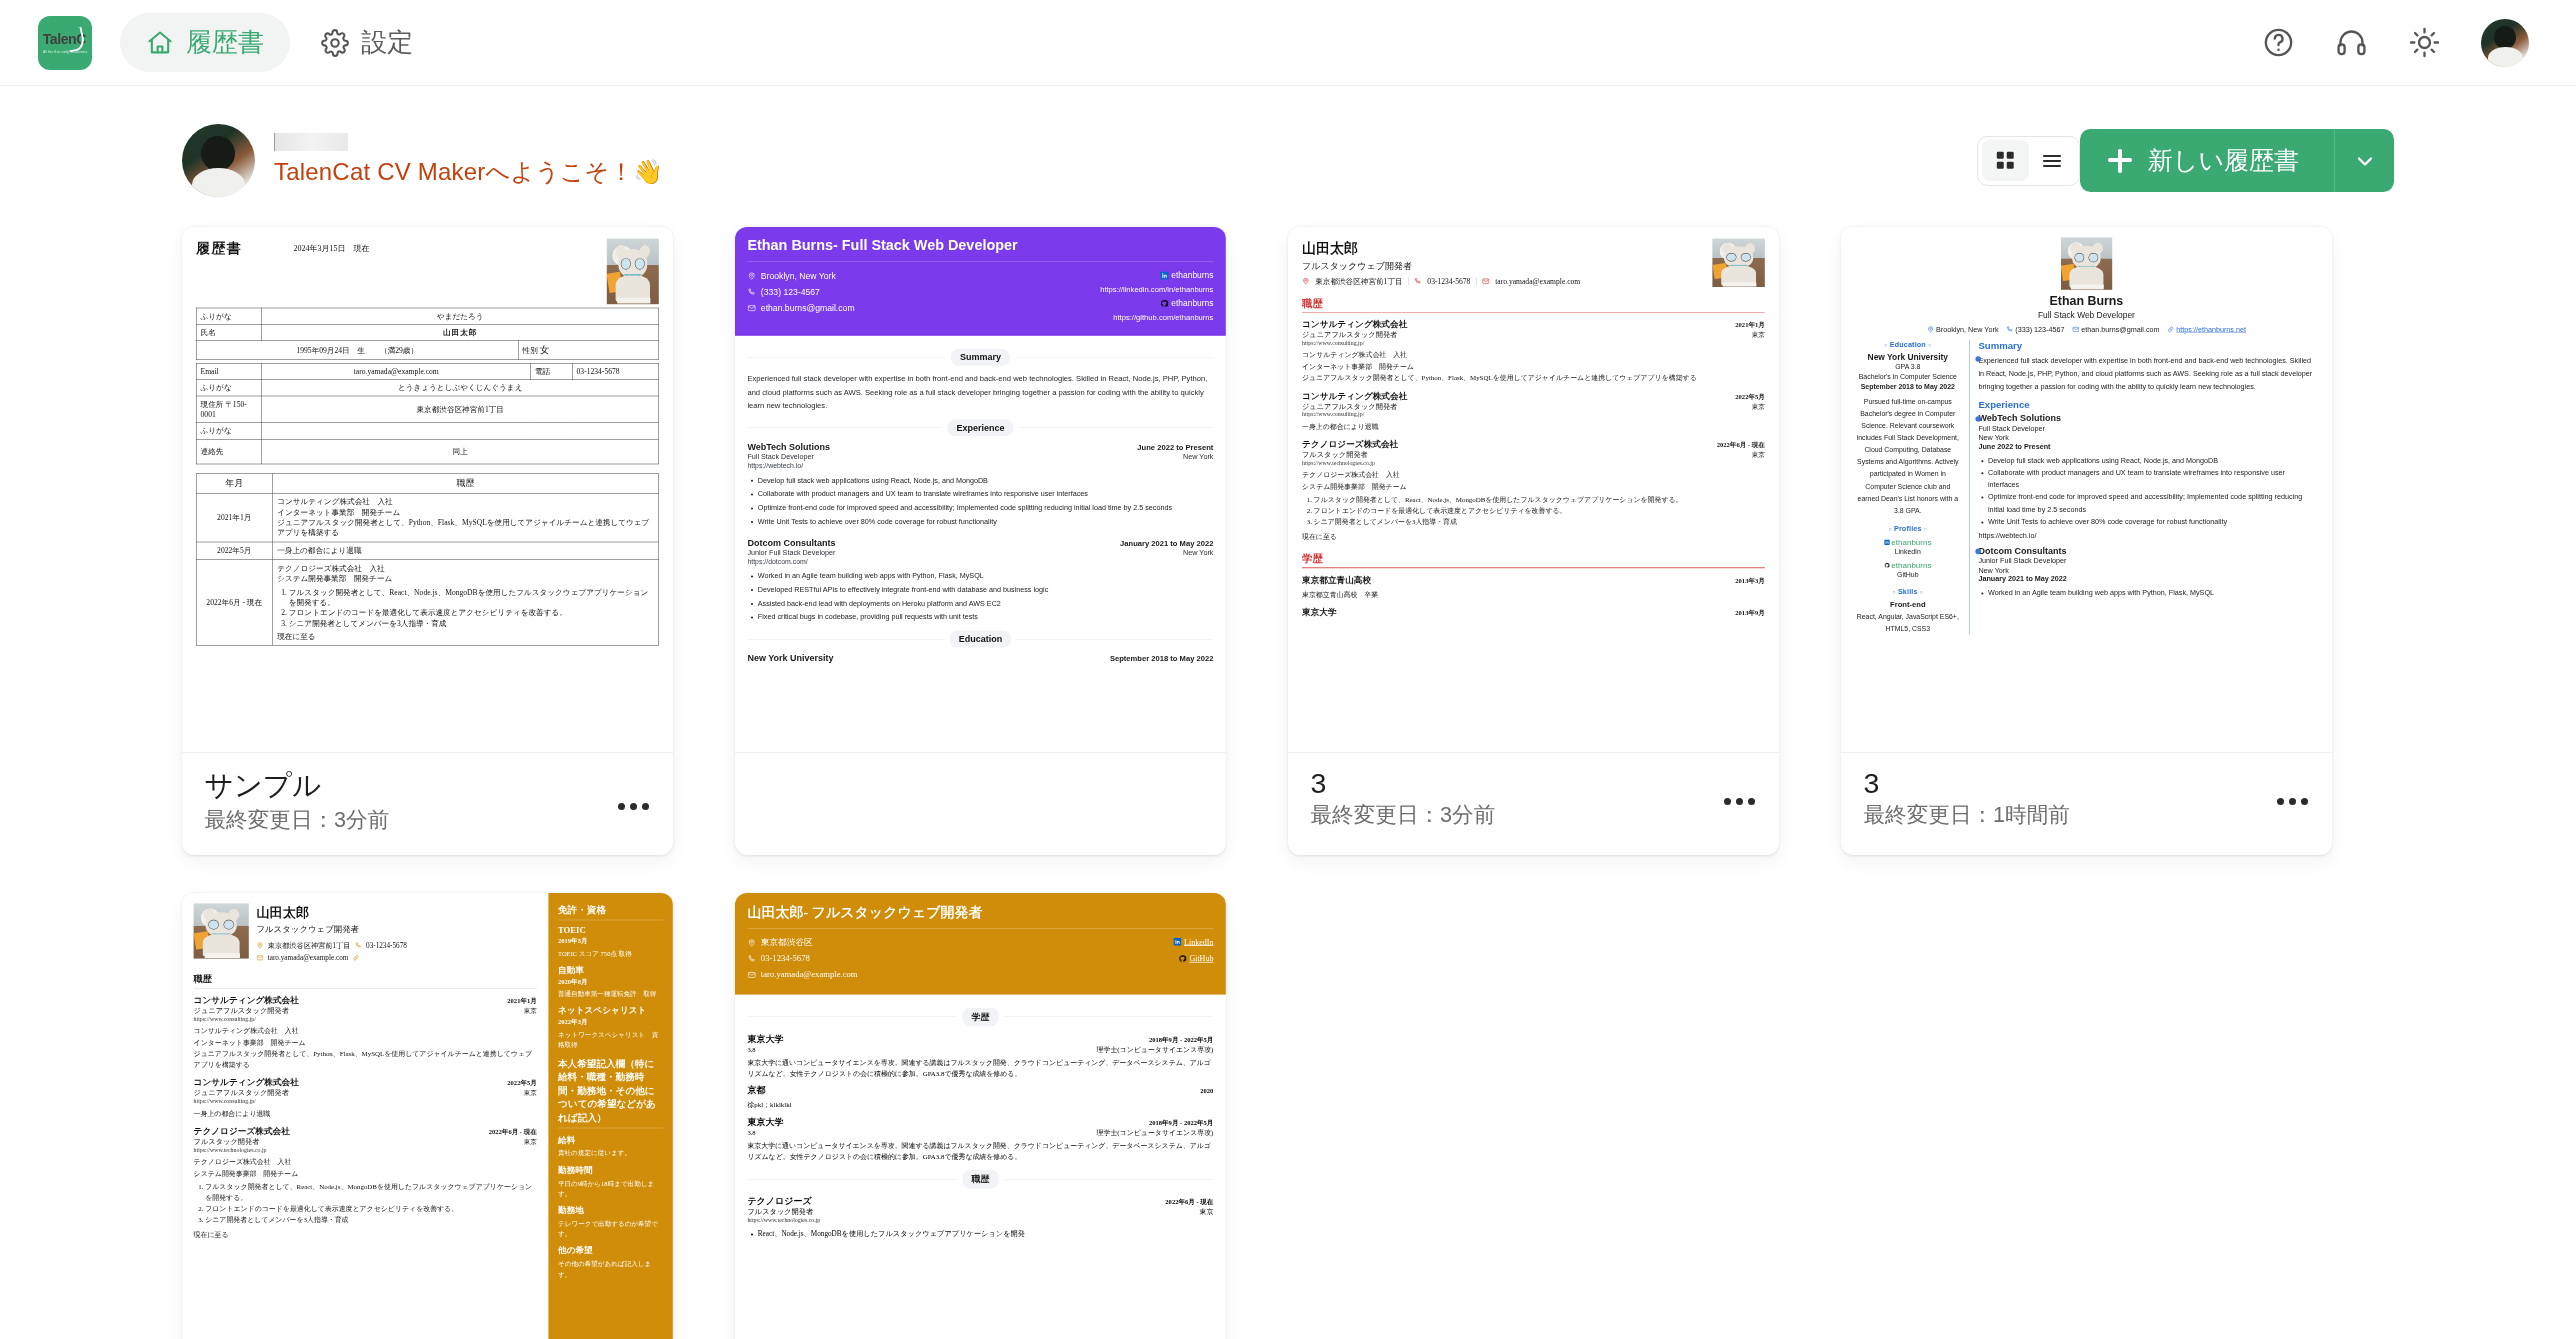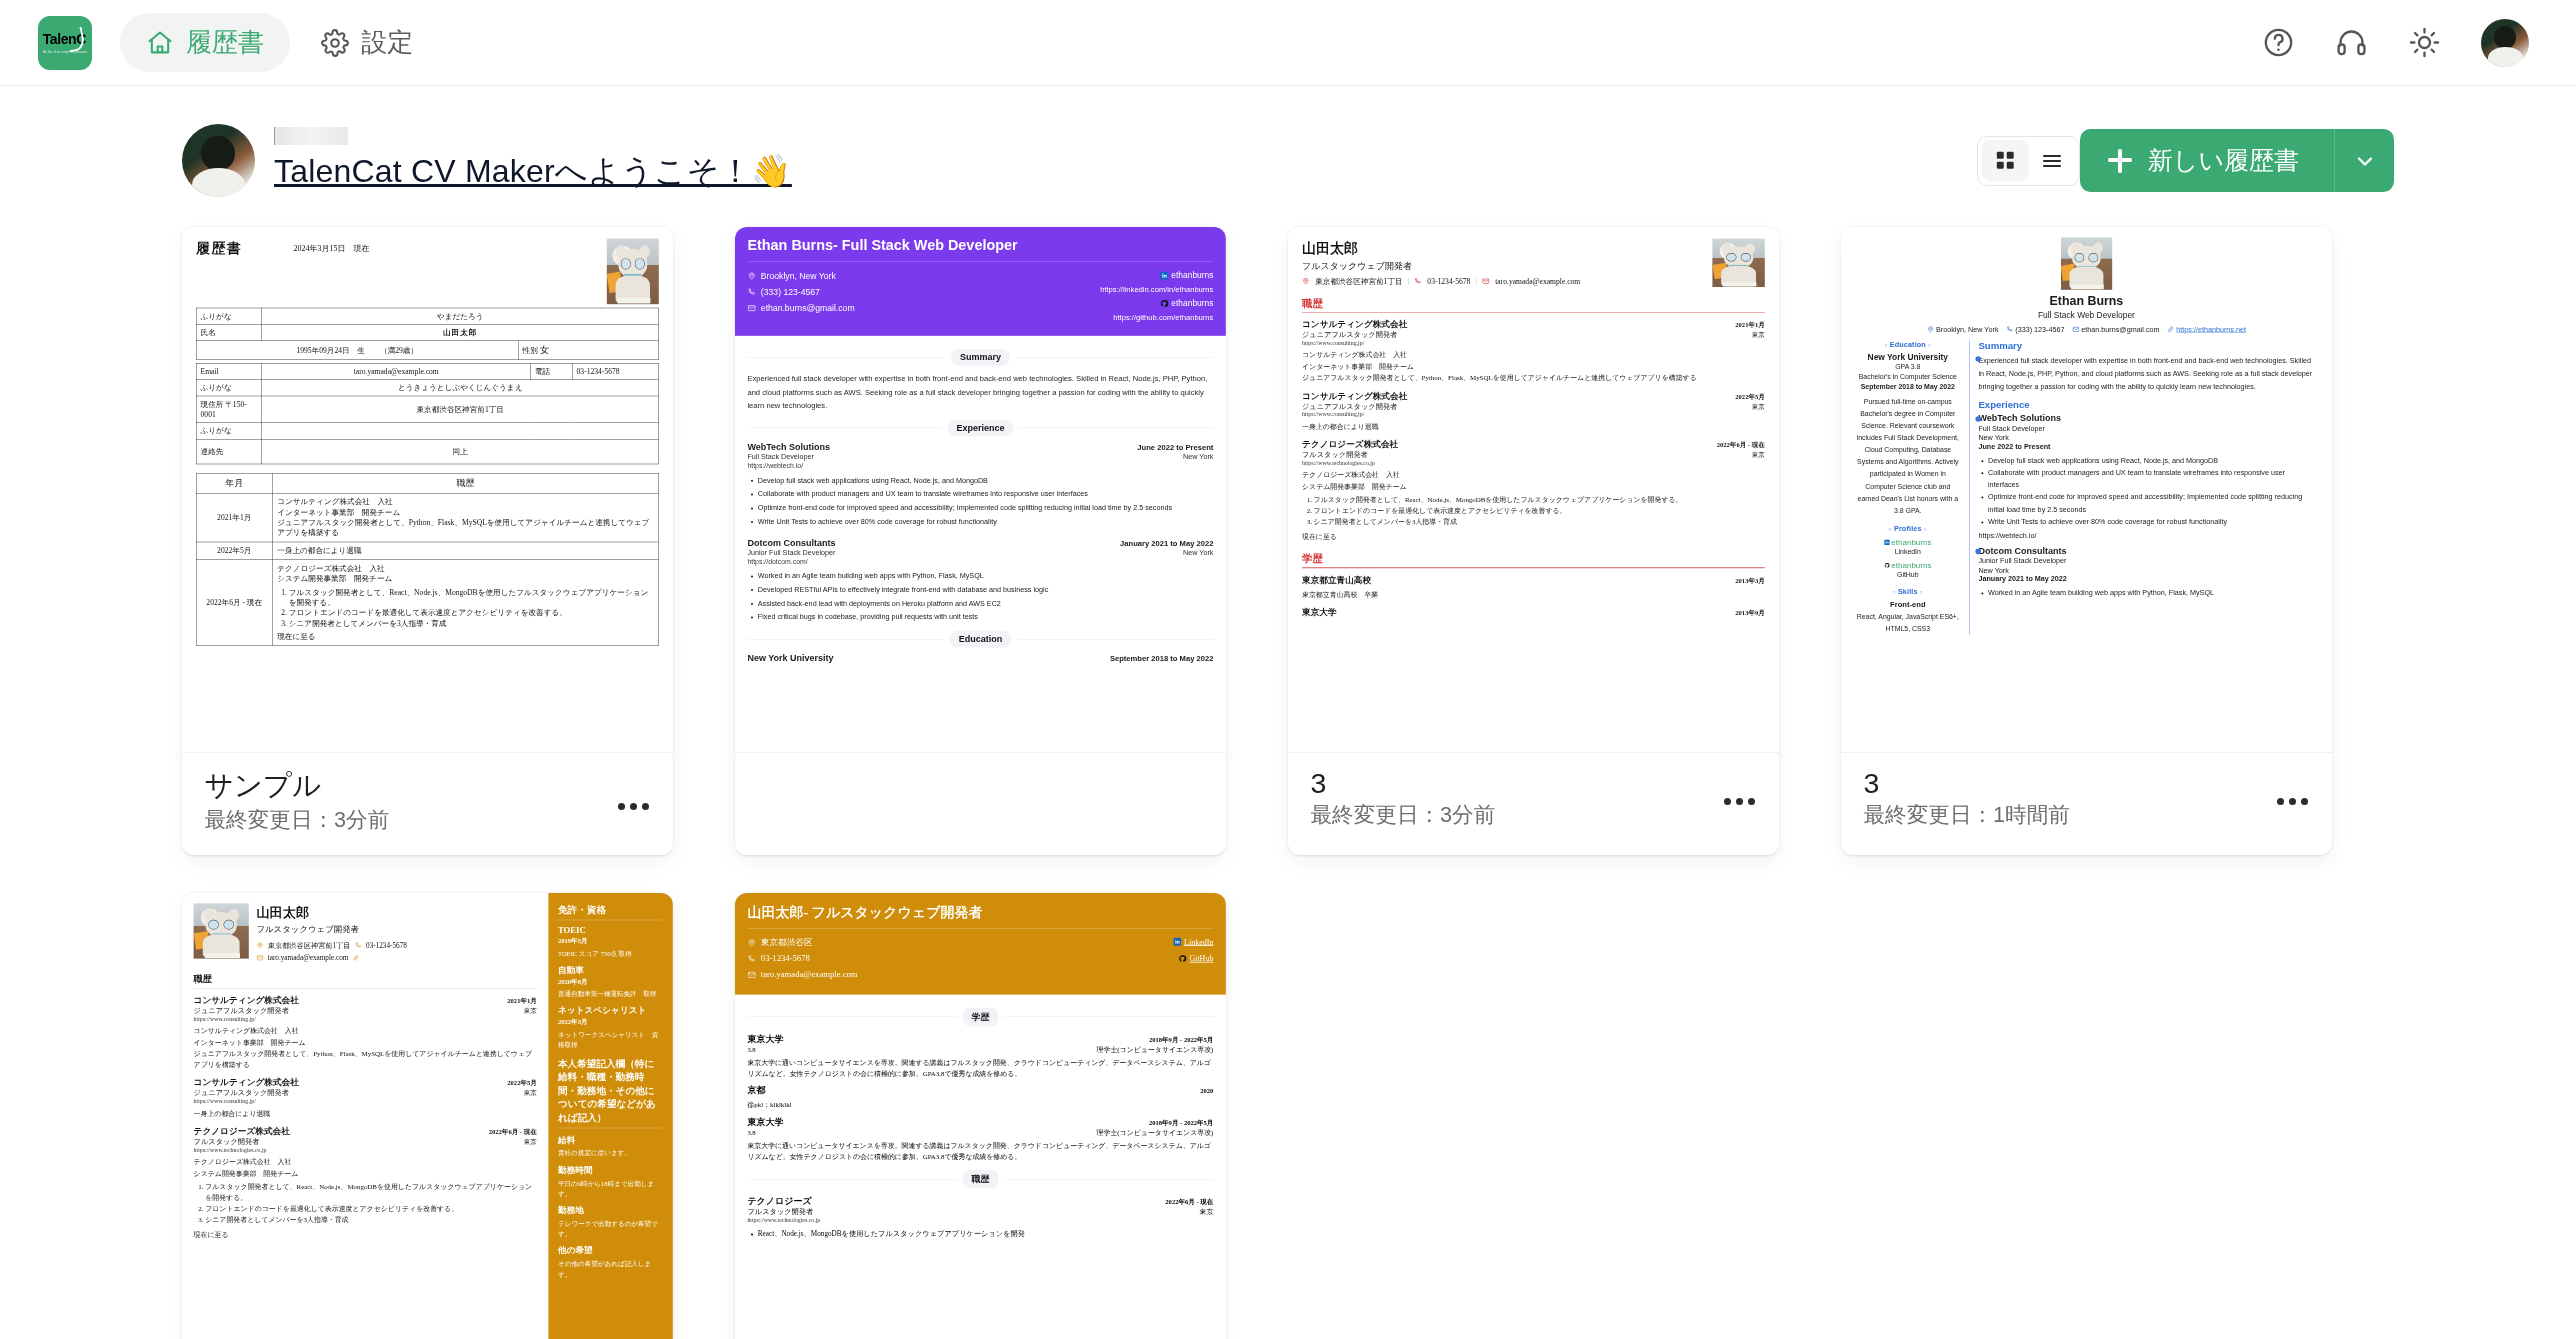--- a/index.html
+++ b/index.html
@@ -20,21 +20,21 @@
     position: relative;
   }
   .logo {
     width: 54px; height: 54px; border-radius: 12px;
     background: #3aa972;
     display: flex; align-items: center; justify-content: center;
     flex: 0 0 auto;
     position: relative; overflow: hidden;
   }
   .logo-text {
-    color: #000000; font-size: 14px; font-weight: 700; letter-spacing: -0.4px;
+    color: #404040; font-size: 14px; font-weight: 700; letter-spacing: -0.4px;
     line-height: 1;
   }
   .logo-sub { color: #cfe9db; font-size: 4.3px; display:block; margin-top:1.7px;}
   .logo-swoosh {
     position:absolute; right:7.8px; top:12px; width:17.3px; height:22.5px;
     border-right: 2.2px solid #fff; border-bottom: 2.2px solid #fff;
     border-radius: 0 0 60% 0; transform: rotate(-12deg);
   }
   .nav-items { display: flex; align-items: center; gap: 5.2px; margin-left: 28px; }
   .nav-item {
@@ -84,21 +84,21 @@
     content:""; position:absolute; left:26%; top:16%;
     width: 46%; height: 48%; border-radius: 50%; background:#161b15;
   }
   .head-texts { margin-left: 19px; }
   .head-name-redacted {
     width: 74px; height: 17.3px;
     background: linear-gradient(90deg,#e6e6e6,#f3f3f3,#e9e9e9);
     border-left: 1.7px solid #9a9a9a;
     margin-bottom: 5.2px; filter: blur(0.5px);
   }
-  .head-title { font-size: 32px; color: #0f172a; letter-spacing: 0.2px; text-decoration: underline; }
+  .head-title { font-size: 24px; color: #c2410c; letter-spacing: 0.2px; }
 
   .head-right { margin-left: auto; display: flex; align-items: center; }
   .view-toggle {
     display: flex; align-items: center; gap: 0;
     border: 0.9px solid #e4e4e4; border-radius: 10.4px; padding: 3.5px;
     background: #fff;
   }
   .view-btn {
     width: 47px; height: 41px; border-radius: 7.8px;
     display:flex; align-items:center; justify-content:center; cursor:pointer;

